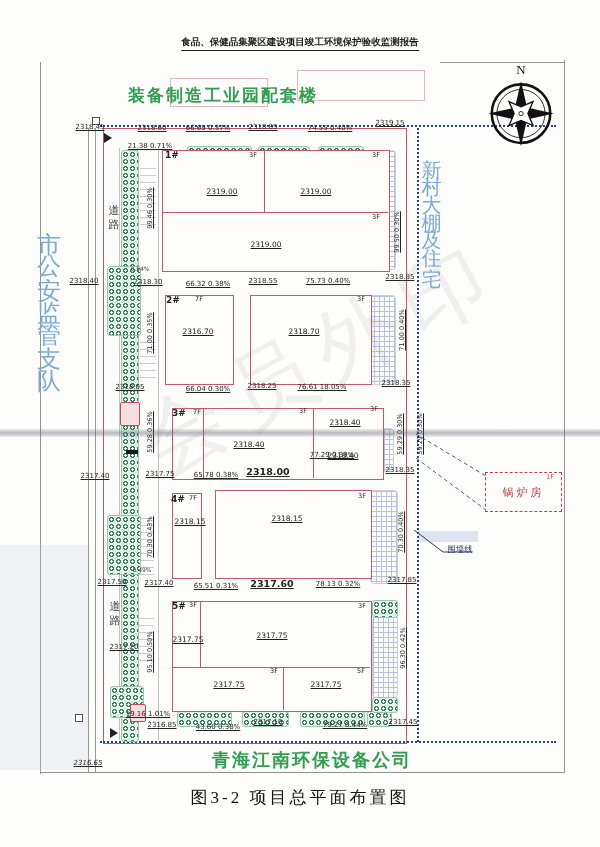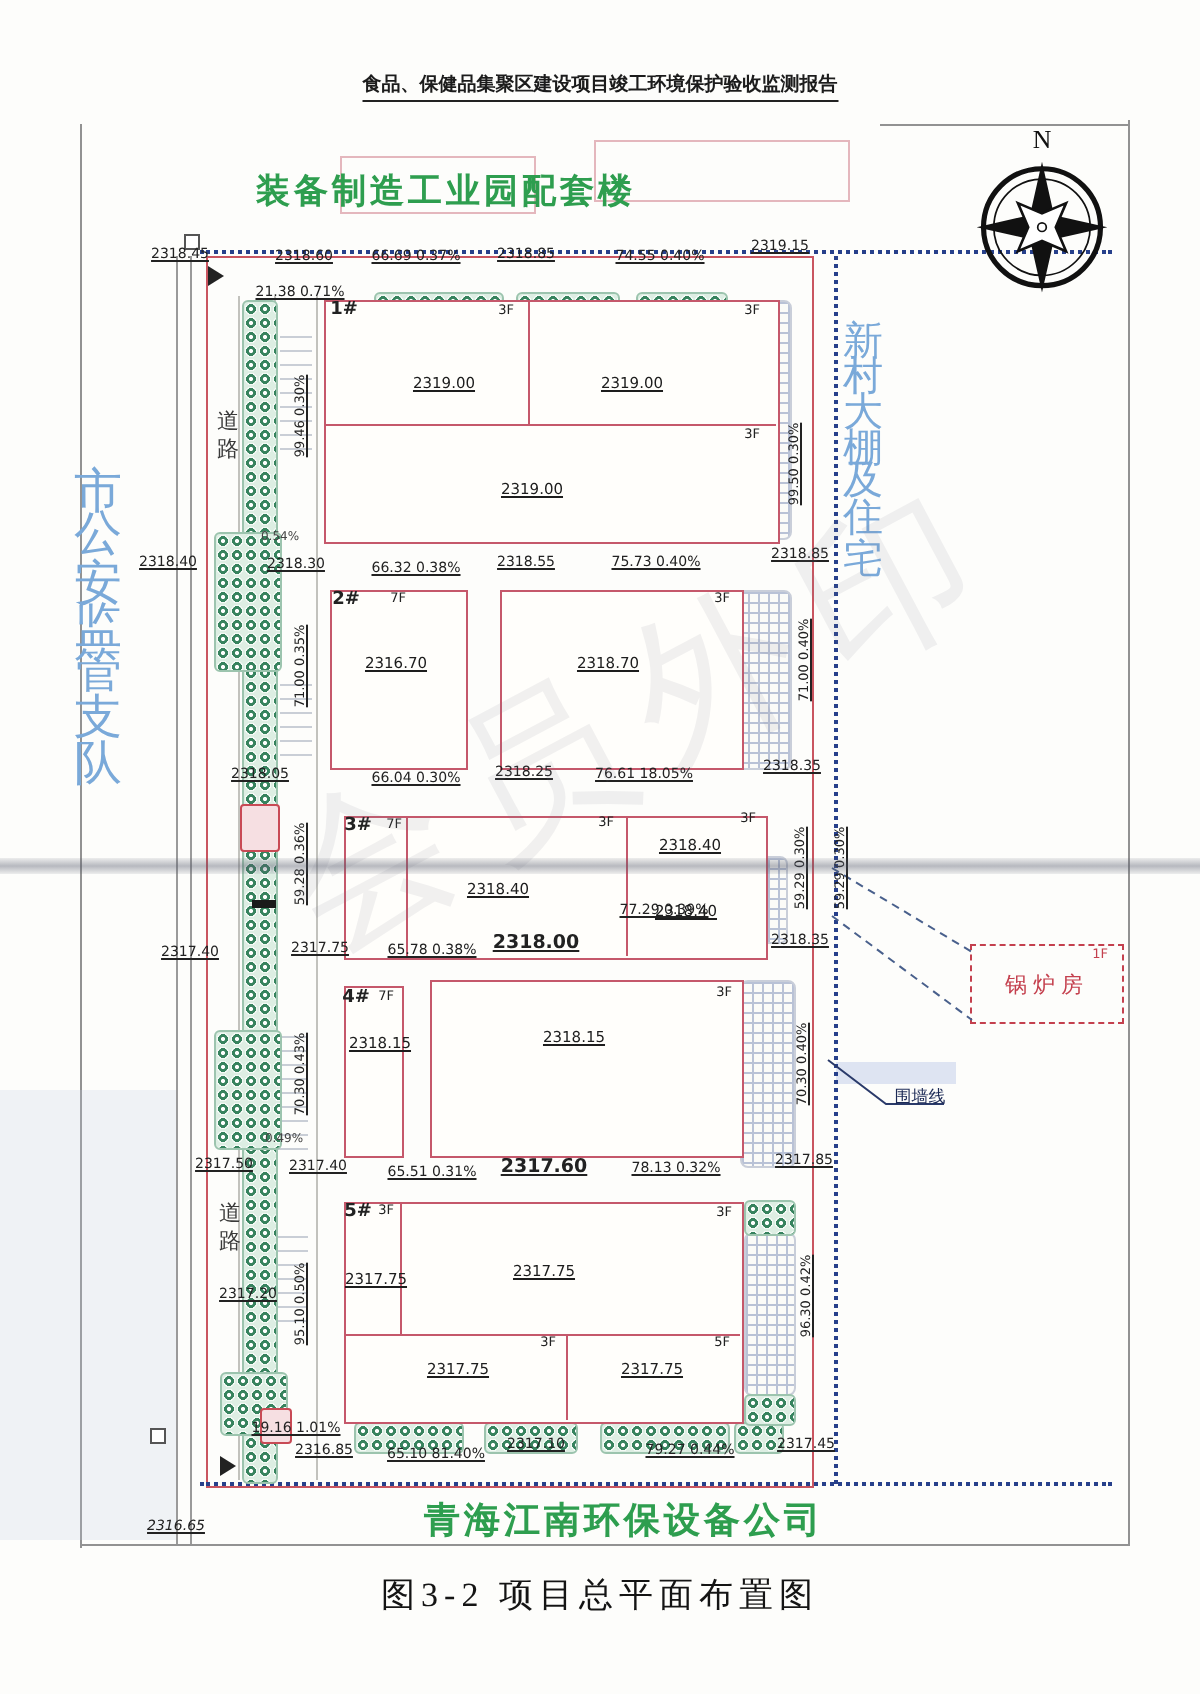--- a/index.html
+++ b/index.html
@@ -176,21 +176,21 @@
     <span class="lbl elev" style="left: 400px; top: 467px;">2318.35</span>
     <span class="lbl elev" style="left: 112px; top: 579px;">2317.50</span>
     <span class="lbl elev" style="left: 159px; top: 580px;">2317.40</span>
     <span class="lbl slope" style="left: 216px; top: 583px;">65.51 0.31%</span>
     <span class="lbl elev-lg" style="left: 272px; top: 579px;">2317.60</span>
     <span class="lbl slope" style="left: 338px; top: 581px;">78.13 0.32%</span>
     <span class="lbl elev" style="left: 402px; top: 577px;">2317.85</span>
     <span class="lbl slope" style="left: 148px; top: 711px;">19.16 1.01%</span>
     <span class="lbl elev" style="left: 88px; top: 760px; font-style: italic;">2316.65</span>
     <span class="lbl elev" style="left: 162px; top: 722px;">2316.85</span>
-    <span class="lbl slope" style="left: 218px; top: 724px;">65.10 81.40%</span>
+    <span class="lbl slope" style="left: 218px; top: 724px;">43.60 0.38%</span>
     <span class="lbl elev" style="left: 268px; top: 719px;">2317.10</span>
     <span class="lbl slope" style="left: 345px; top: 722px;">79.27 0.44%</span>
     <span class="lbl elev" style="left: 403px; top: 719px;">2317.45</span>
     <span class="lbl elev" style="left: 124px; top: 644px;">2317.20</span>
     <span class="lbl tiny" style="left: 140px; top: 266px;">0.54%</span>
     <span class="lbl tiny" style="left: 142px; top: 567px;">0.49%</span>
     <span class="lbl bid" style="left: 172px; top: 151px;">1#</span>
     <span class="lbl floor" style="left: 253px; top: 152px;">3F</span>
     <span class="lbl floor" style="left: 376px; top: 152px;">3F</span>
     <span class="lbl floor" style="left: 376px; top: 214px;">3F</span>

